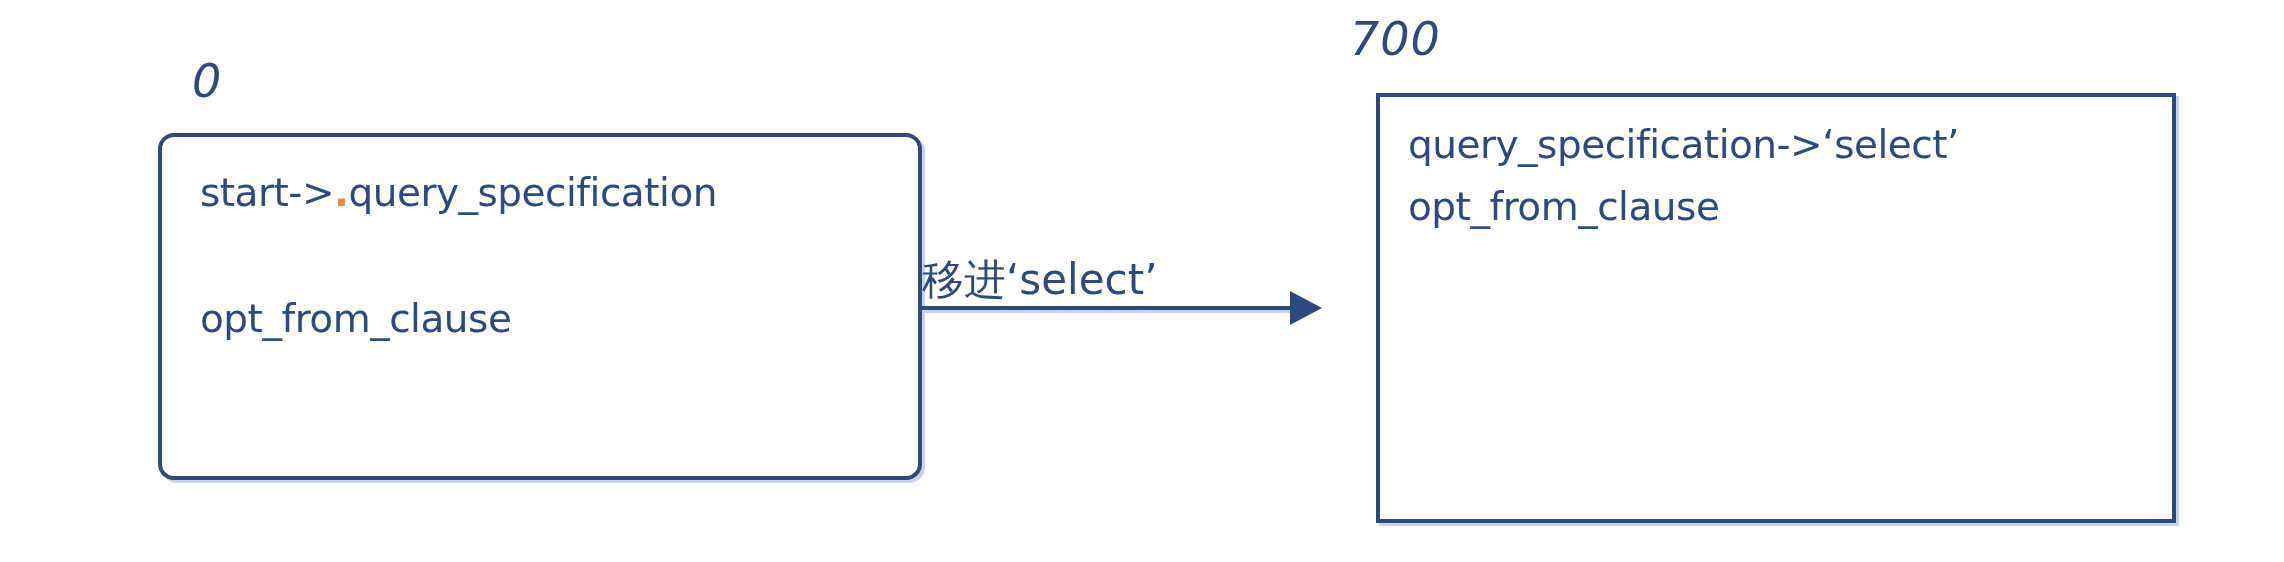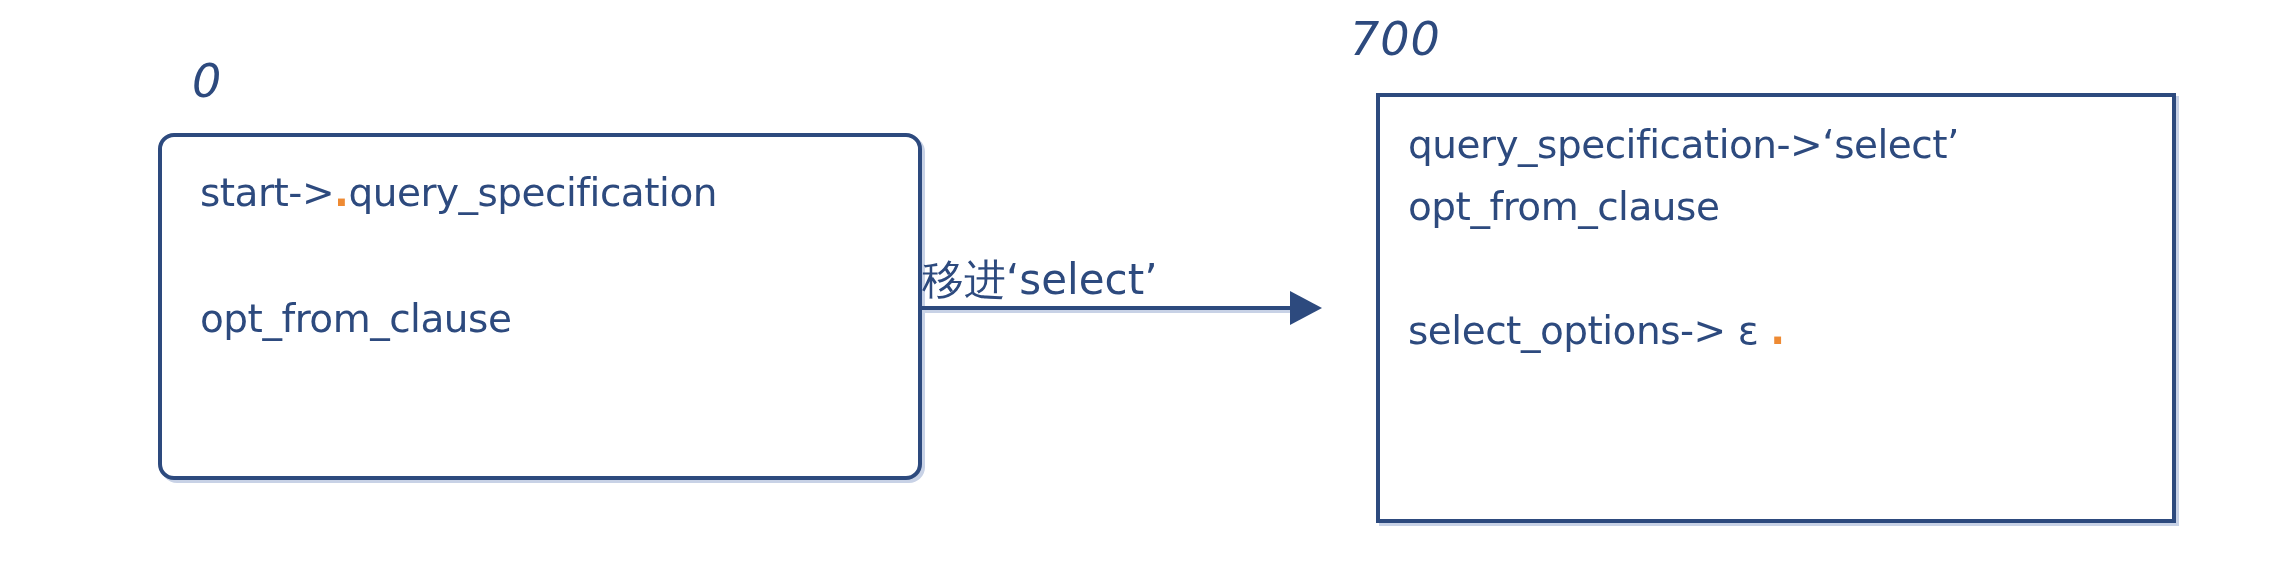--- a/index.html
+++ b/index.html
@@ -106,18 +106,15 @@
   <div class="arrow-head"></div>
 
   <div class="state-box" id="state-box-right">
     <div class="item-line">
       <span>query_specification-&gt;‘select’</span>
     </div>
     <div class="item-line">
       <span>opt_from_clause</span>
     </div>
     <div class="item-line"></div>
-    <div class="item-line">
-      <span>select_options-&gt; ε </span><span class="seg-orange">.</span>
-    </div>
   </div>
 
 </div>
 
 </body></html>

